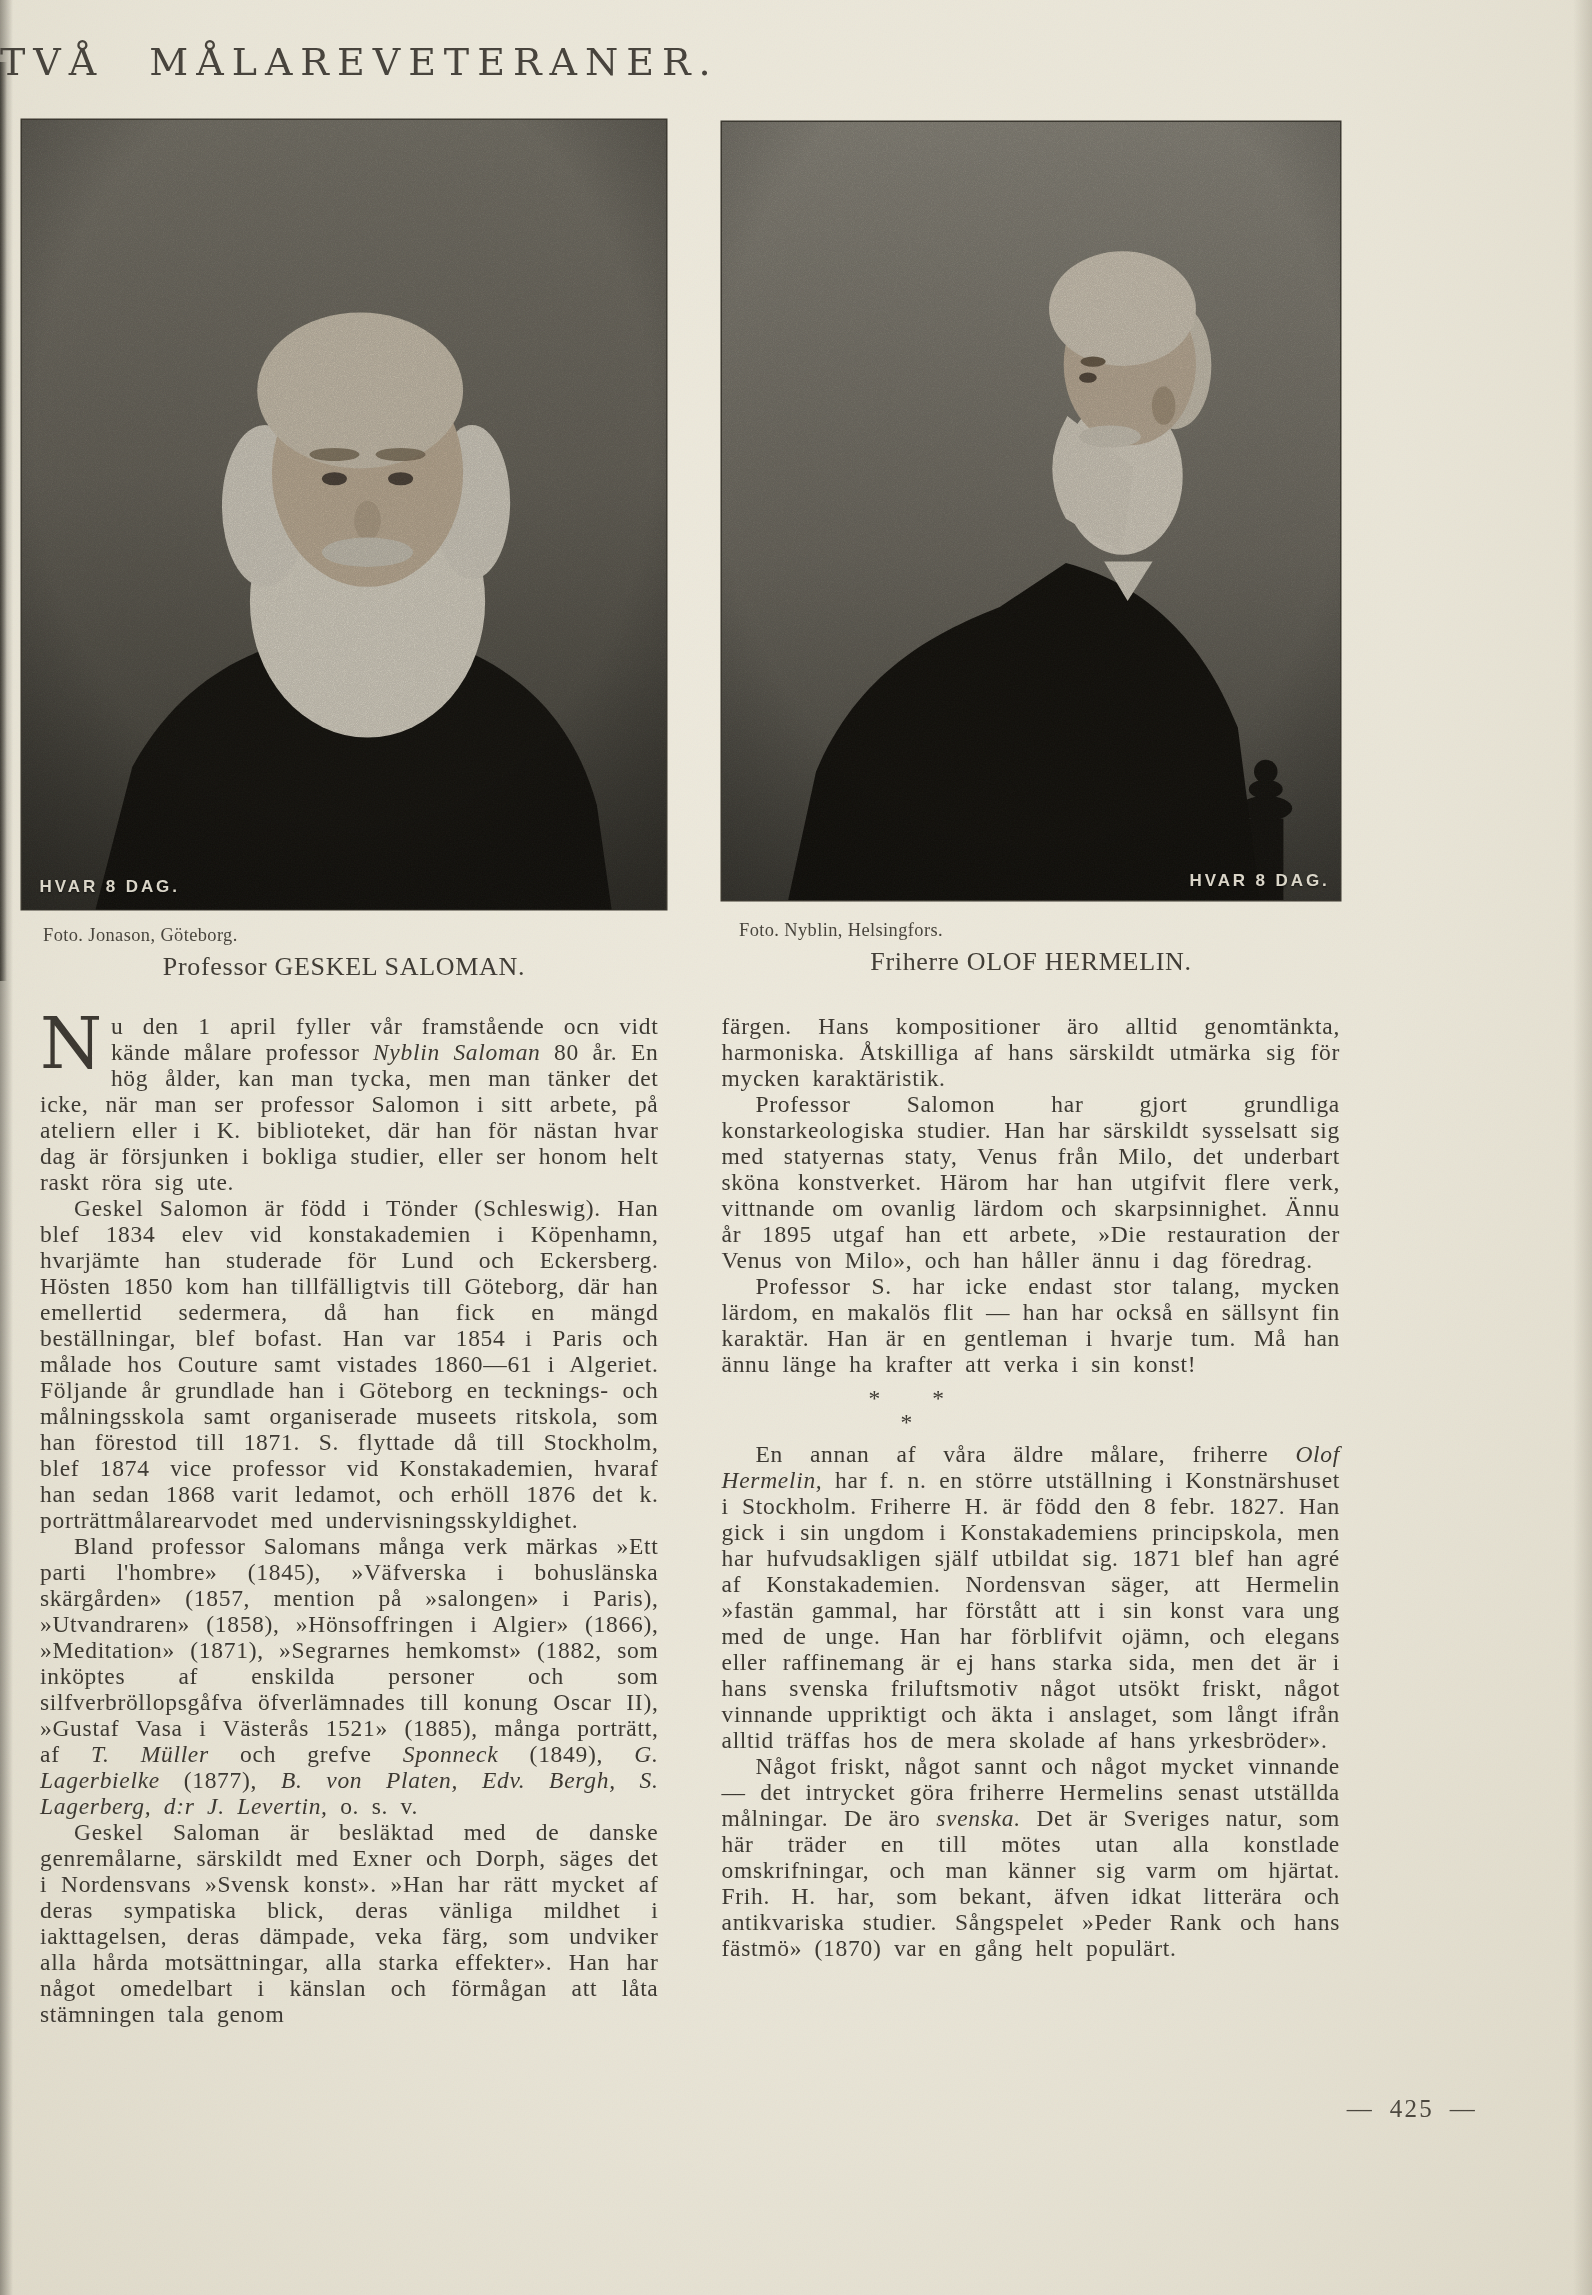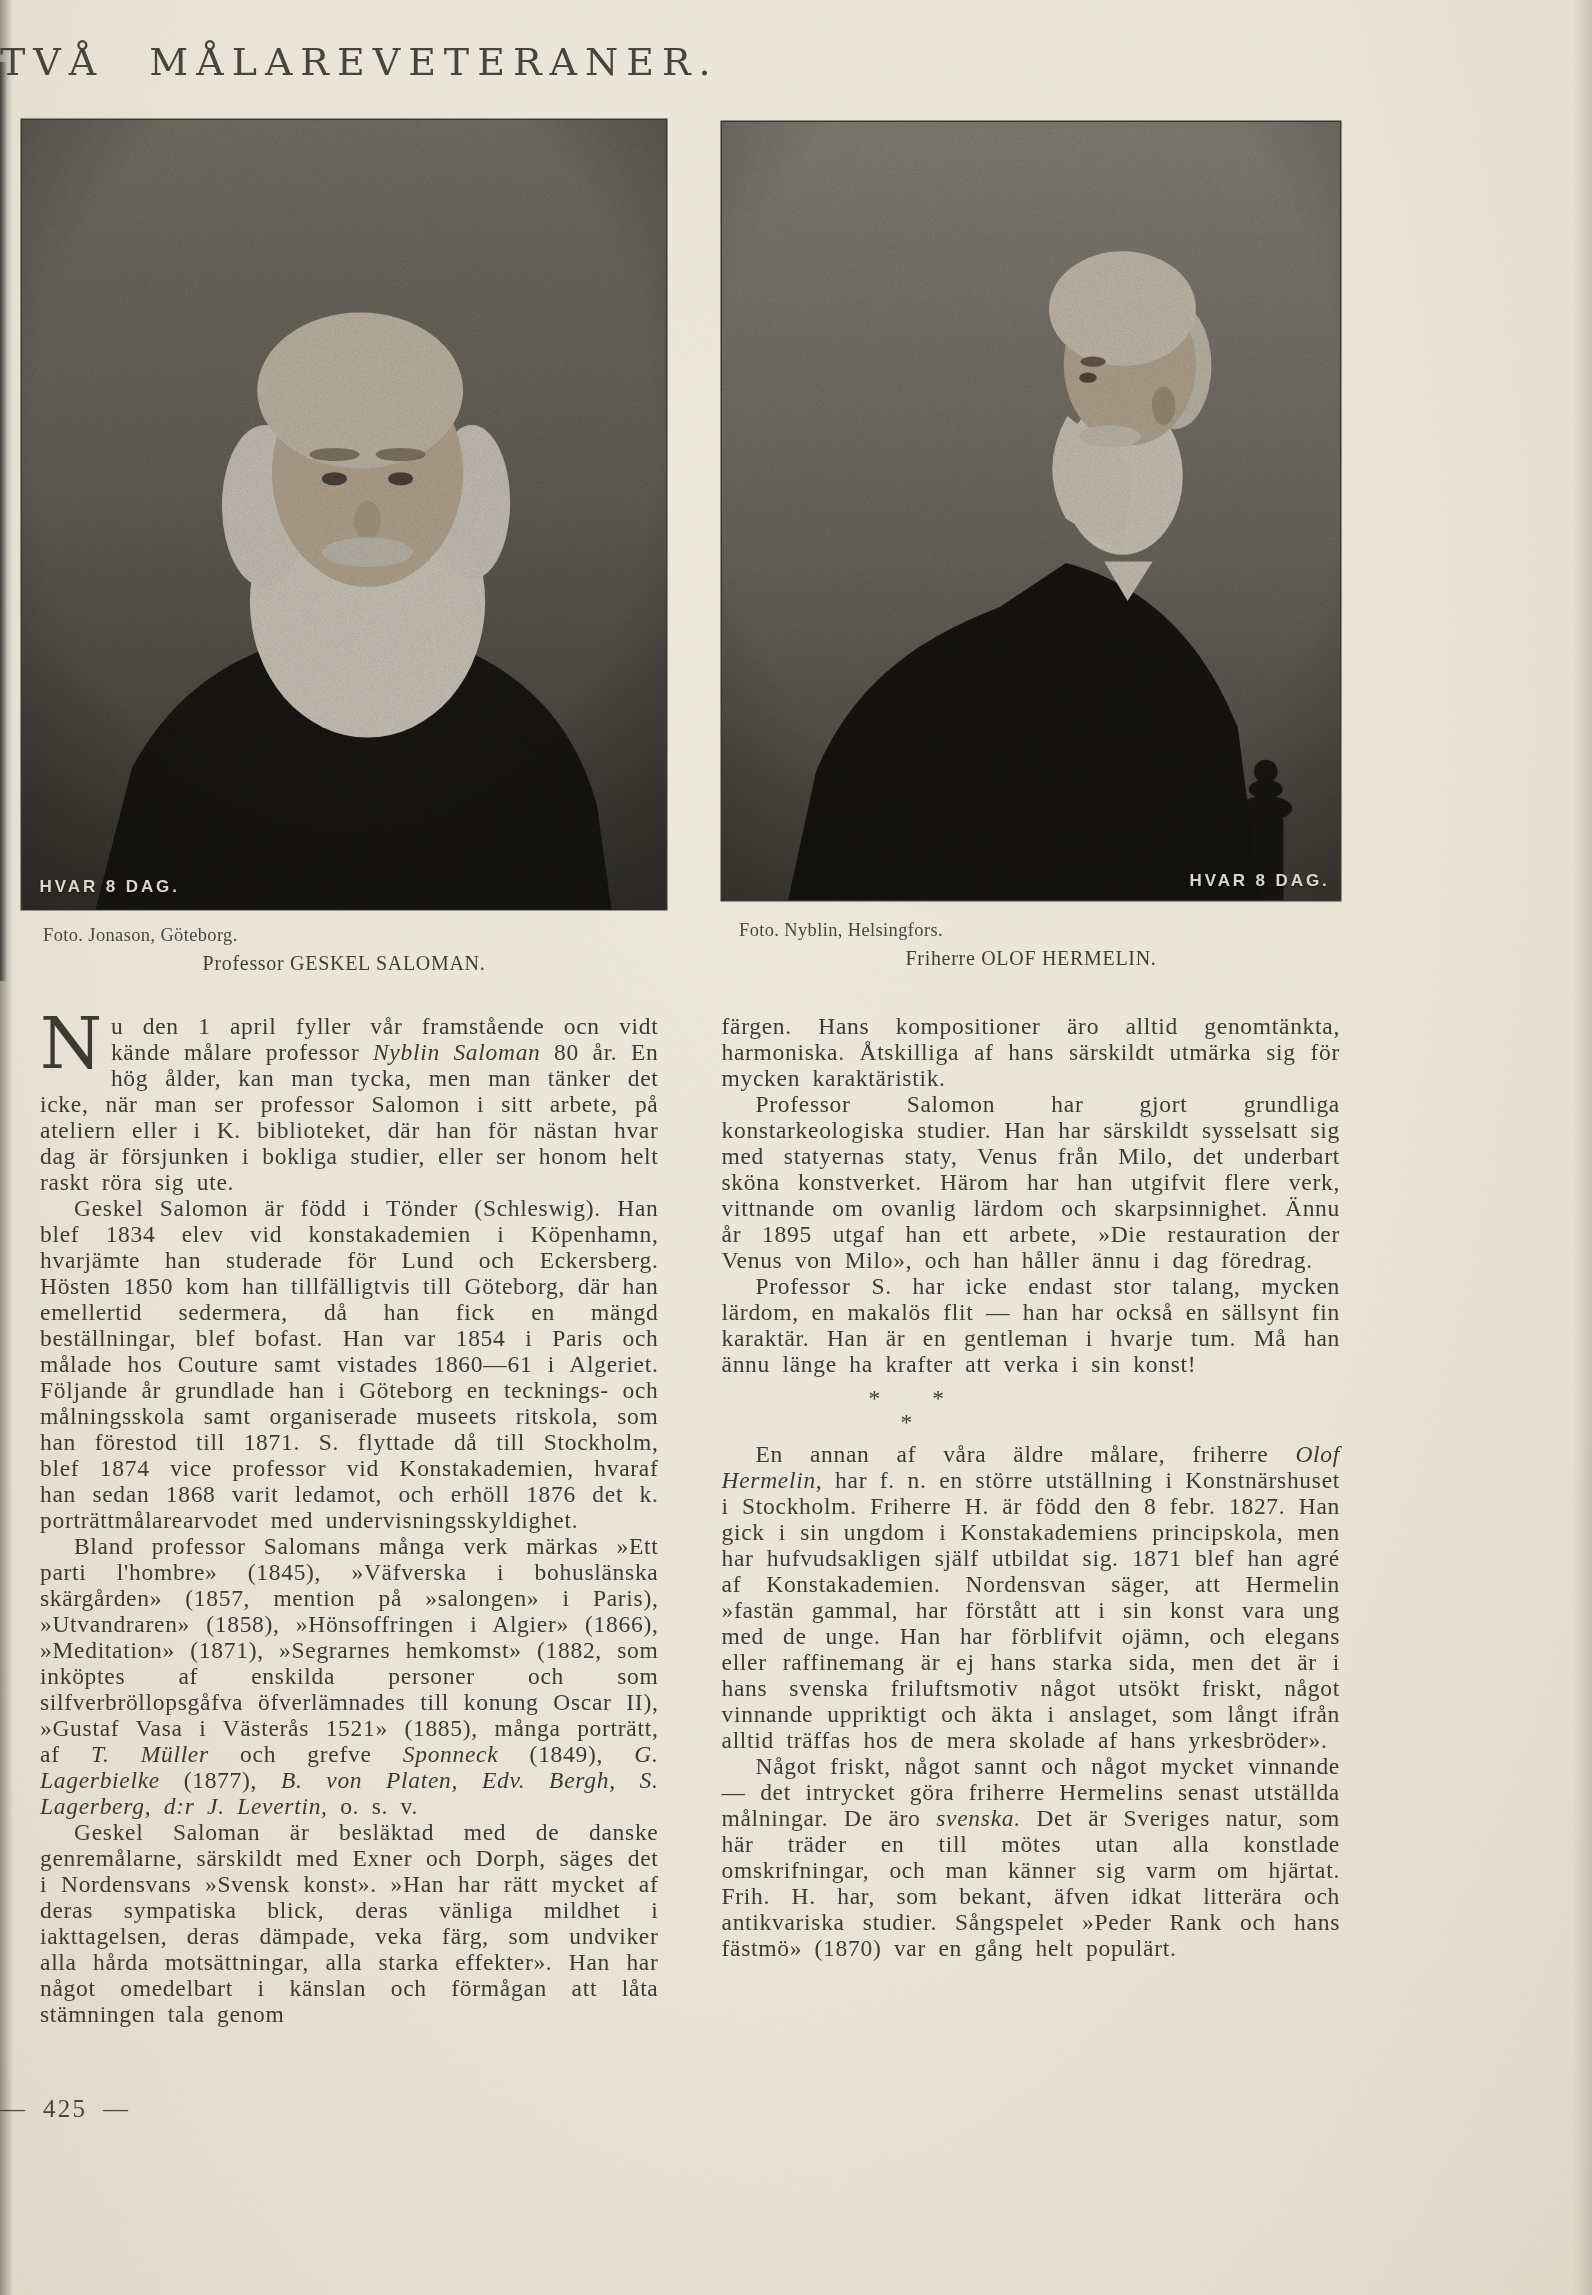--- a/index.html
+++ b/index.html
@@ -30,42 +30,42 @@
     position:absolute;font-family:"Liberation Sans", sans-serif;font-weight:700;
     font-size:17px;color:#e6e1d3;letter-spacing:2.9px;opacity:.95;
     text-shadow:0 0.7px 2.2px rgba(0,0,0,.7);
   }
   .wm-left{left:17.6px;bottom:11.8px;}
   .wm-right{right:10.3px;bottom:8.8px;}
 
   .credit{position:absolute;font-size:18.4px;line-height:1.15;color:#46423a;letter-spacing:0.4px;}
   .credit-left{left:43px;top:925px;text-align:right;}
   .credit-right{left:739px;top:920px;}
-  .caption{position:absolute;text-align:center;font-size:20px;line-height:1.15;color:#3e3a33;letter-spacing:0.7px;}
+  .caption{position:absolute;text-align:center;font-size:26px;line-height:1.15;color:#3e3a33;letter-spacing:0.7px;}
   .caption-left{left:22px;width:644px;top:952px;}
   .caption-right{left:722px;width:618px;top:947px;}
 
   .columns{position:absolute;left:40px;top:1013px;width:1300px;display:flex;gap:63px;}
   .col{
     flex:1 1 0;font-size:23.5px;line-height:26px;color:#3a362f;
     text-align:justify;letter-spacing:0.7px;word-spacing:5.9px;
   }
   .col p{margin:0;}
   .col p.indent{text-indent:34px;}
   .col em{font-style:italic;}
   .dropcap{
     float:left;font-family:"DejaVu Serif", serif;font-size:71px;line-height:53px;
     margin:3.7px 8.8px 0 0;color:#3a362f;letter-spacing:0;
   }
   .sep{padding-left:147px;font-size:23.5px;line-height:24px;margin:8.8px 0 7.4px;letter-spacing:0;word-spacing:0;text-align:left;}
   .sep .r1{word-spacing:46px;}
   .sep .r2{padding-left:32px;}
 
   .pageno{
-    position:absolute;top:2095px;left:0;width:1477px;text-align:left;
+    position:absolute;top:2095px;left:0;width:1477px;text-align:right;
     font-size:25px;color:#49453c;letter-spacing:2.2px;word-spacing:7.4px;
   }
   .grain{position:absolute;inset:0;pointer-events:none;opacity:.05;}
 </style>
 </head>
 <body>
 
 <div class="page">
 
   <div class="edge-left"></div>

